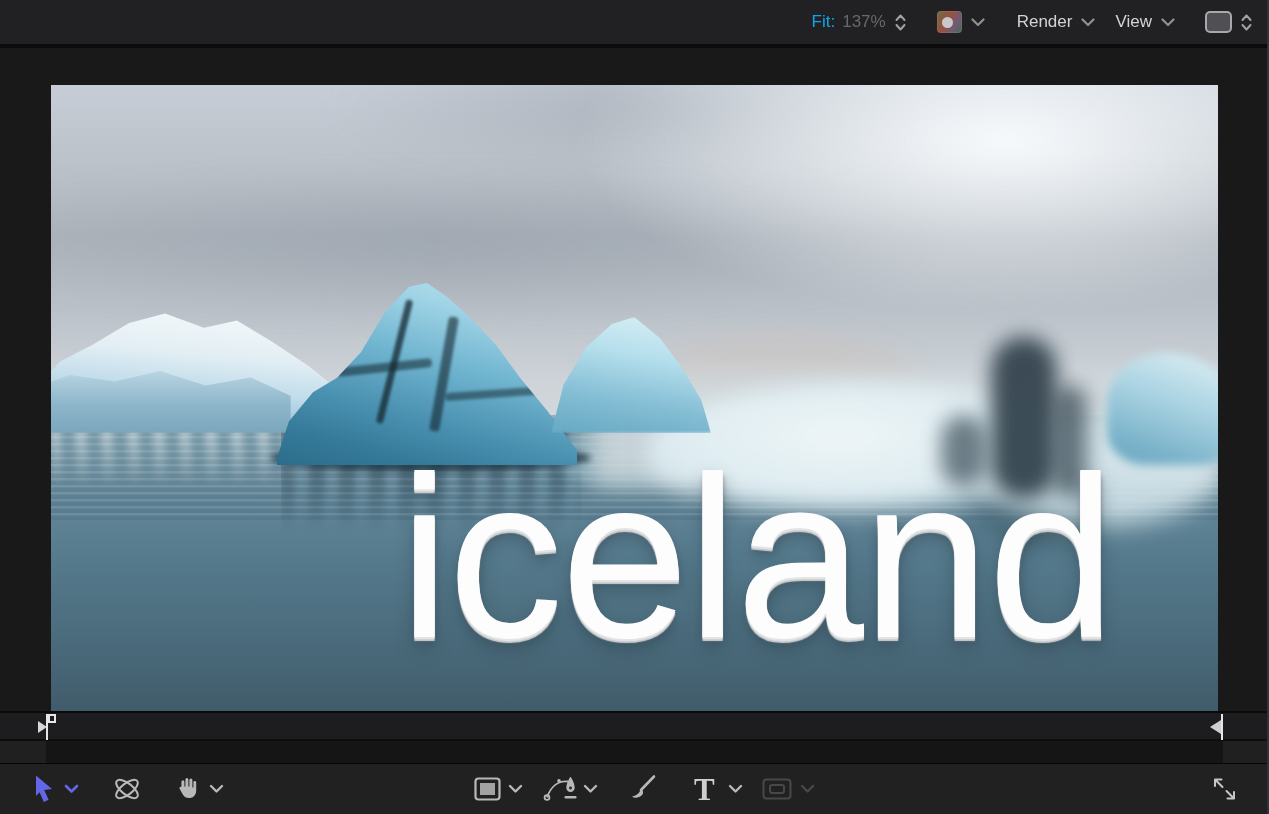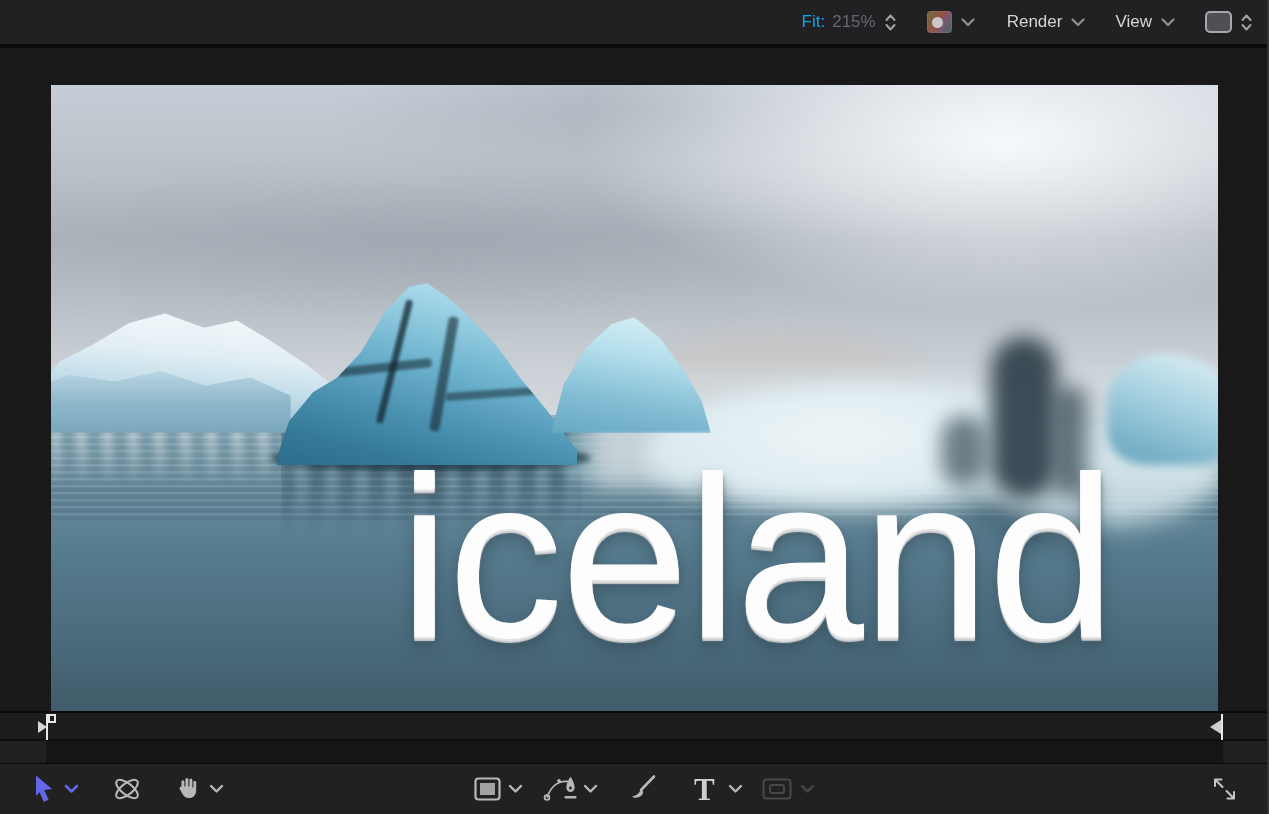--- a/index.html
+++ b/index.html
@@ -19,21 +19,21 @@
   .swatch-group { margin-left:30px; }
   .color-swatch { width:25px; height:22px; border-radius:4px; position:relative;
     background:linear-gradient(120deg,#6e6d45 0%,#8a5a41 28%,#94524a 48%,#6e5a76 70%,#456a50 100%);
     box-shadow: inset 0 0 0 1px rgba(255,255,255,.08); }
   .color-swatch::after { content:""; position:absolute; left:5px; top:6px; width:11px; height:11px;
     border-radius:50%; background:#ccd0d2; opacity:.95; }
   .chev { color:#8f9193; display:flex; }
   .chev.gap { margin-left:9px; }
   .menu-label { color:#d1d3d5; font-size:17px; }
   .render-group { margin-left:32px; }
-  .view-group { margin-left:30px; }
+  .view-group { margin-left:20px; }
   .window-group { margin-left:30px; }
   .window-icon { width:27px; height:22px; border-radius:5px; background:#505054;
     border:2px solid #a7a8aa; }
   .tb-btn { cursor:default; }
 
   
   .canvas-frame { position:absolute; left:51px; top:53px; width:1167px; height:744px;
     overflow:hidden; background:#a21caf;margin-top:32px; }
   .layer { position:absolute; }
   .sky { left:0; top:0; width:1167px; height:360px;
@@ -162,21 +162,21 @@
   .window-edge { position:absolute; right:0; top:0; width:2px; height:814px; background:#333336; }
 </style>
 </head>
 <body>
 
 <div class="app">
 
   <div class="top-toolbar">
     <div class="tb-group tb-btn">
       <span class="fit-label">Fit:</span>
-      <span class="fit-value">215%</span>
+      <span class="fit-value">137%</span>
       <span class="stepper">
         <svg width="13" height="19" viewBox="0 0 13 19">
             <path d="M2.5 7 L6.5 2.5 L10.5 7 M2.5 12 L6.5 16.5 L10.5 12" fill="none" stroke="currentColor" stroke-width="2" stroke-linecap="round" stroke-linejoin="round"></path>
           </svg>
       </span>
     </div>
     <div class="tb-group swatch-group tb-btn">
       <span class="color-swatch"></span>
       <span class="chev gap">
         <svg width="14" height="9" viewBox="0 0 14 9">

